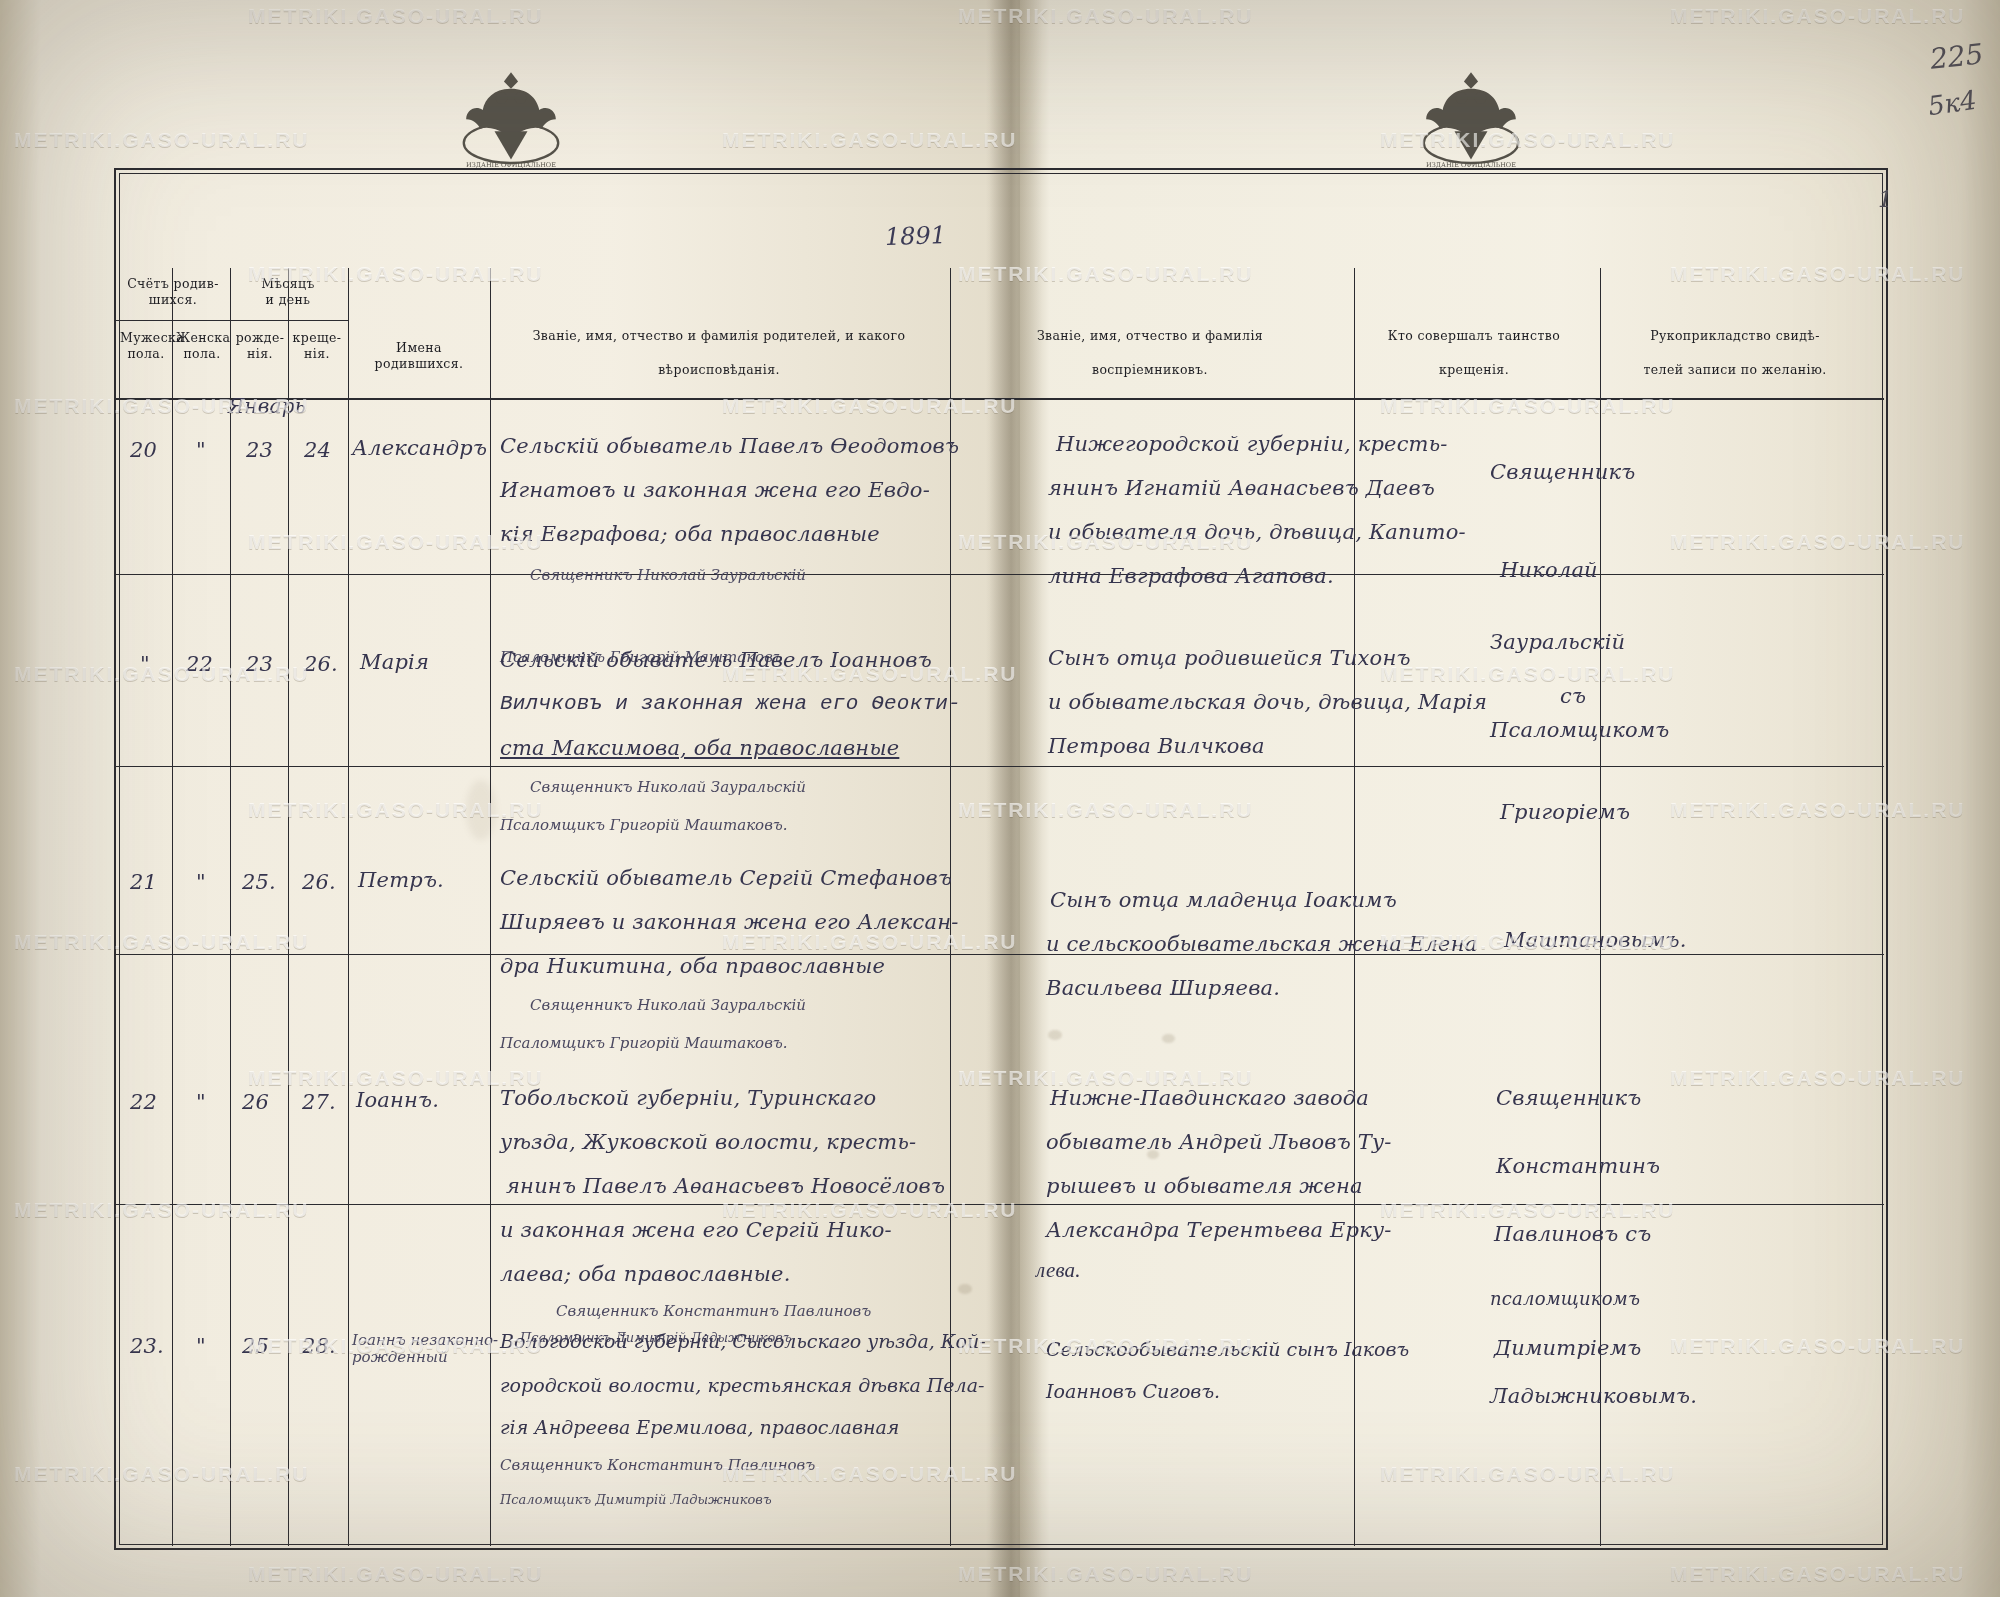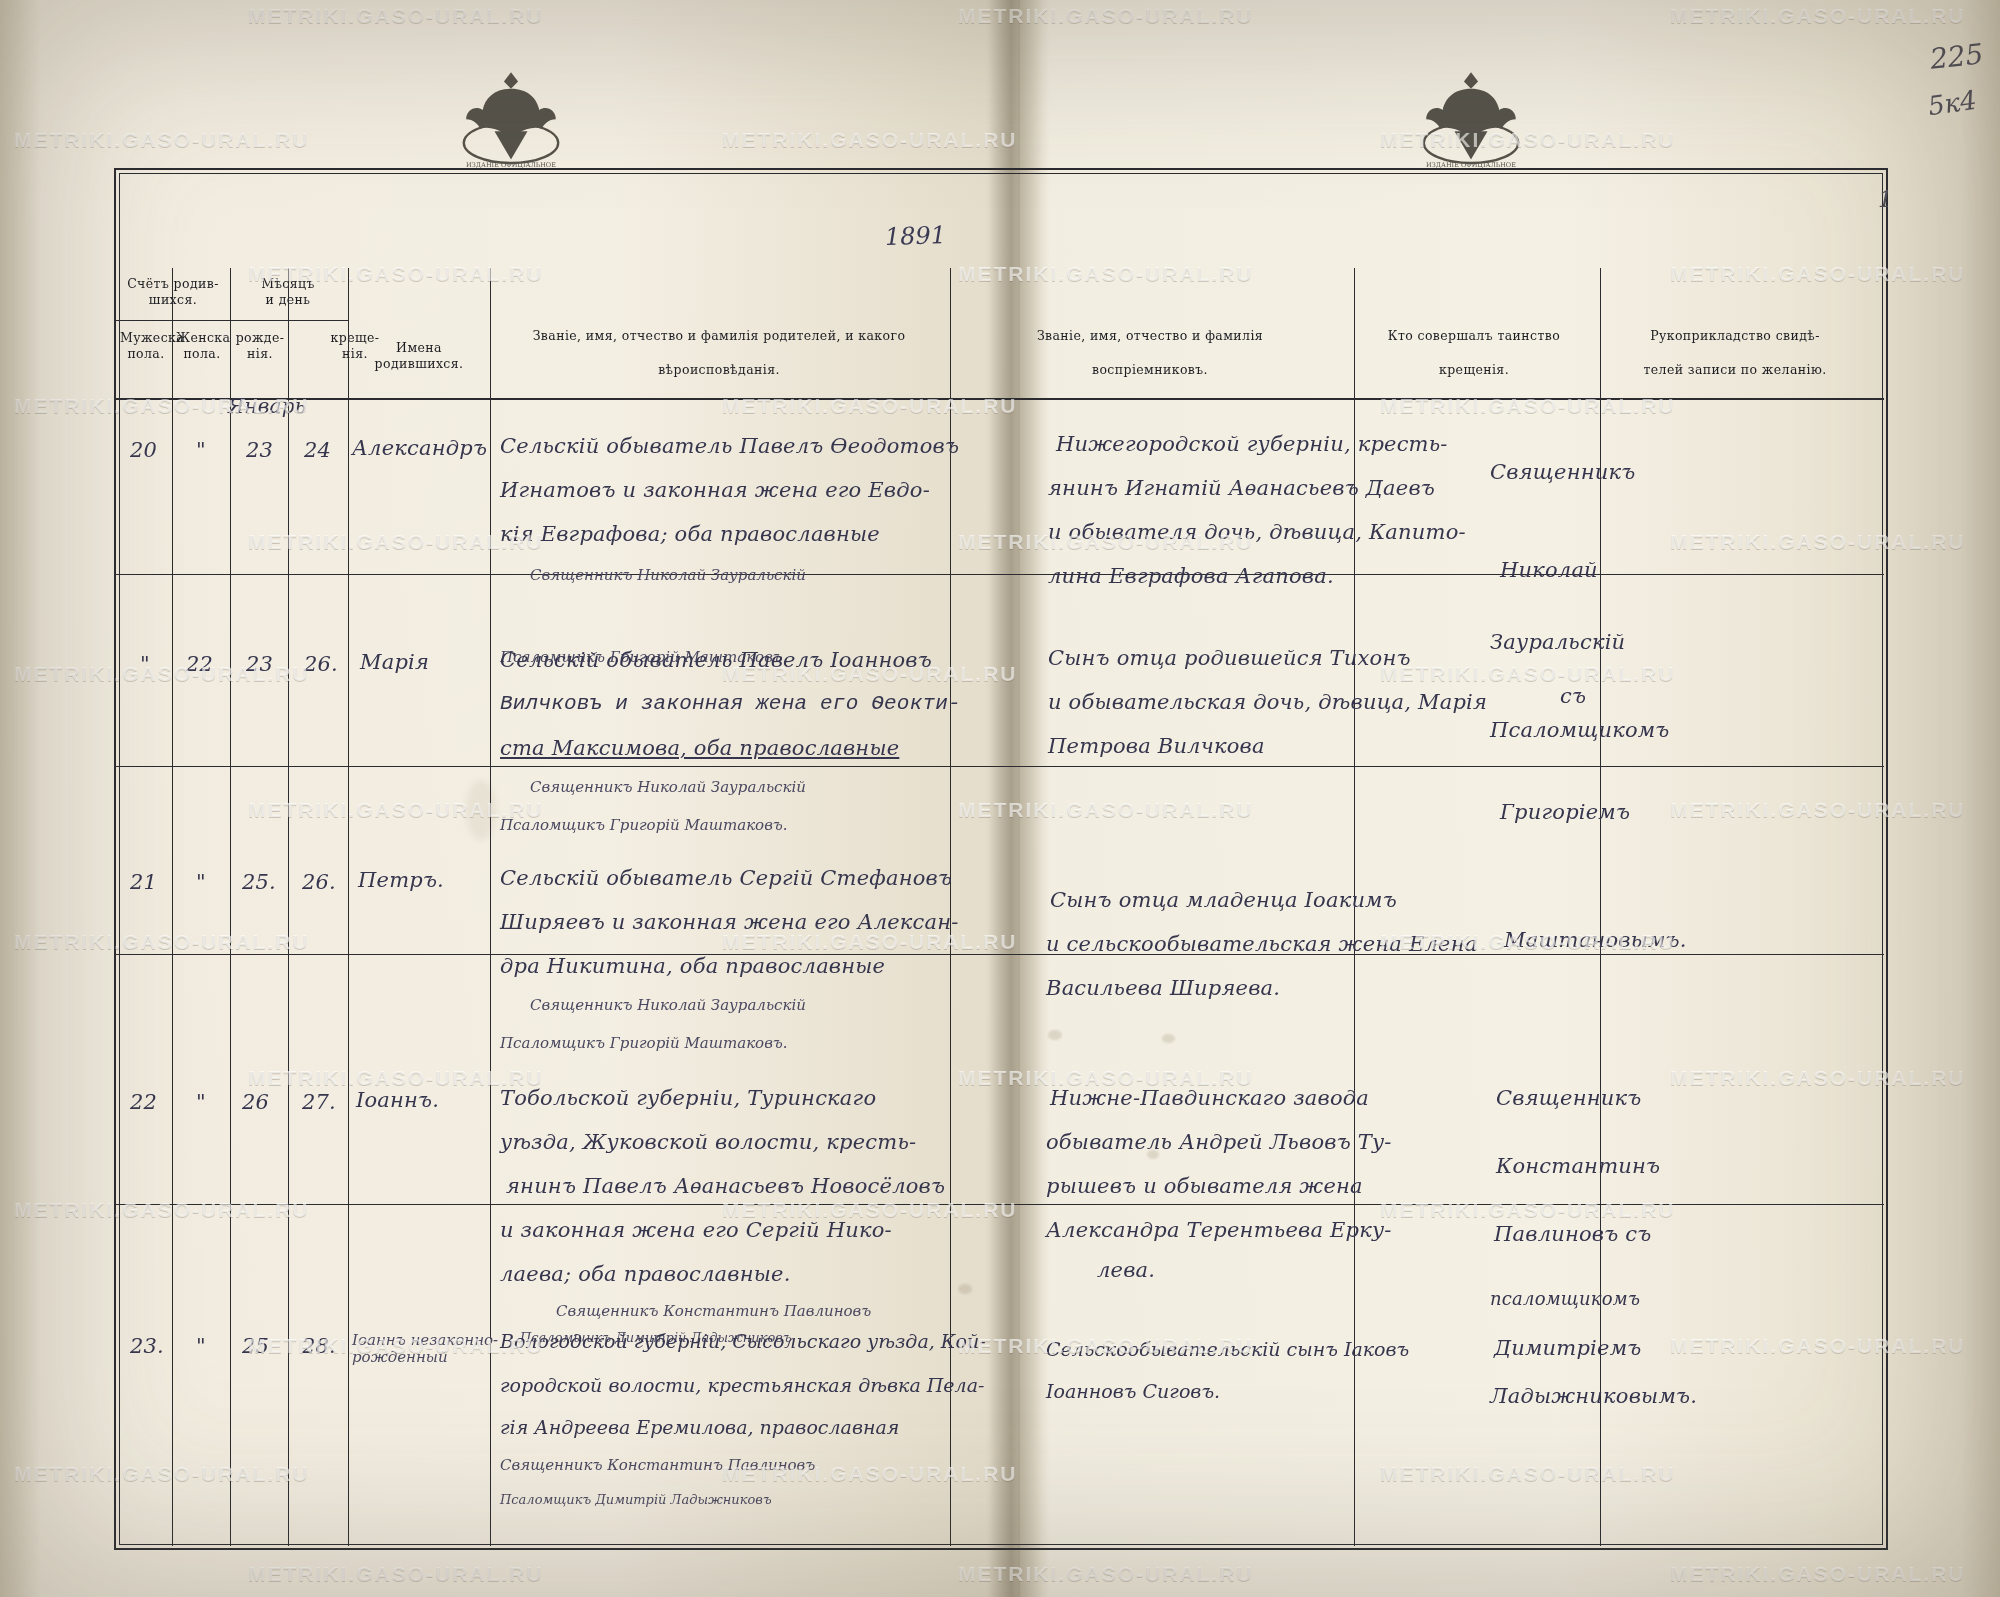--- a/index.html
+++ b/index.html
@@ -128,21 +128,21 @@
   <div class="pencil" style="left:1878px;top:186px;font-size:23px;">1</div>
 
   <div id="thead">
 
     <div style="position:absolute;left:0;top:52px;width:235px;border-top:1.5px solid #2b2b30;"></div>
     <div class="hcell" style="left:6px;top:8px;width:106px;">Счётъ родив-<br>шихся.</div>
     <div class="hcell" style="left:120px;top:8px;width:108px;">Мѣсяцъ<br>и день</div>
     <div class="hcell" style="left:6px;top:62px;width:52px;">Мужеска<br>пола.</div>
     <div class="hcell" style="left:62px;top:62px;width:52px;">Женска<br>пола.</div>
     <div class="hcell" style="left:120px;top:62px;width:52px;">рожде-<br>нія.</div>
-    <div class="hcell" style="left:176px;top:62px;width:54px;padding-left:38px;">креще-<br>нія.</div>
+    <div class="hcell" style="left:176px;top:62px;width:54px;">креще-<br>нія.</div>
     <div class="hcell" style="left:240px;top:72px;width:130px;">Имена родившихся.</div>
     <div class="hcell" style="left:380px;top:60px;width:450px;">Званіе, имя, отчество и фамилія родителей, и какого<br><span style="display:inline-block;margin-top:18px;">вѣроисповѣданія.</span></div>
     <div class="hcell" style="left:840px;top:60px;width:392px;">Званіе, имя, отчество и фамилія<br><span style="display:inline-block;margin-top:18px;">воспріемниковъ.</span></div>
     <div class="hcell" style="left:1244px;top:60px;width:232px;">Кто совершалъ таинство<br><span style="display:inline-block;margin-top:18px;">крещенія.</span></div>
     <div class="hcell" style="left:1490px;top:60px;width:262px;">Рукоприкладство свидѣ-<br><span style="display:inline-block;margin-top:18px;">телей записи по желанію.</span></div>
   </div>
 
   <div id="body">
 
     <div class="colrule" style="left:58px;"></div>
@@ -221,21 +221,21 @@
   <div class="hw l" style="left:500px;top:1130px;">уѣзда, Жуковской волости, кресть-</div>
   <div class="hw l" style="left:500px;top:1174px;margin-left:6px;">янинъ Павелъ Аѳанасьевъ Новосёловъ</div>
   <div class="hw l" style="left:500px;top:1218px;">и законная жена его Сергій Нико-</div>
   <div class="hw l" style="left:500px;top:1262px;">лаева; оба православные.</div>
   <div class="hw s" style="left:556px;top:1302px;">Священникъ Константинъ Павлиновъ</div>
   <div class="hw s" style="left:520px;top:1330px;font-size:13px;">Псаломщикъ Димитрій Ладыжниковъ</div>
   <div class="hw l" style="left:1050px;top:1086px;">Нижне-Павдинскаго завода</div>
   <div class="hw l" style="left:1046px;top:1130px;">обыватель Андрей Львовъ Ту-</div>
   <div class="hw l" style="left:1046px;top:1174px;">рышевъ и обывателя жена</div>
   <div class="hw l" style="left:1046px;top:1218px;">Александра Терентьева Ерку-</div>
-  <div class="hw l" style="left:1097px;top:1258px;">лева.</div>
+  <div class="hw l" style="left:1036px;top:1258px;font-family:Liberation Serif, serif;">лева.</div>
   <div class="hw l" style="left:1496px;top:1086px;">Священникъ</div>
   <div class="hw l" style="left:1496px;top:1154px;">Константинъ</div>
   <div class="hw l" style="left:1494px;top:1222px;">Павлиновъ съ</div>
   <div class="hw l" style="left:1490px;top:1288px;font-size:18px;">псаломщикомъ</div>
 
   <div class="hw l" style="left:130px;top:1334px;">23.</div>
   <div class="hw l" style="left:196px;top:1334px;">"</div>
   <div class="hw l" style="left:242px;top:1334px;">25</div>
   <div class="hw l" style="left:302px;top:1334px;">28.</div>
   <div class="hw s" style="left:352px;top:1332px;white-space:pre;line-height:1.15;">Іоаннъ незаконно-

